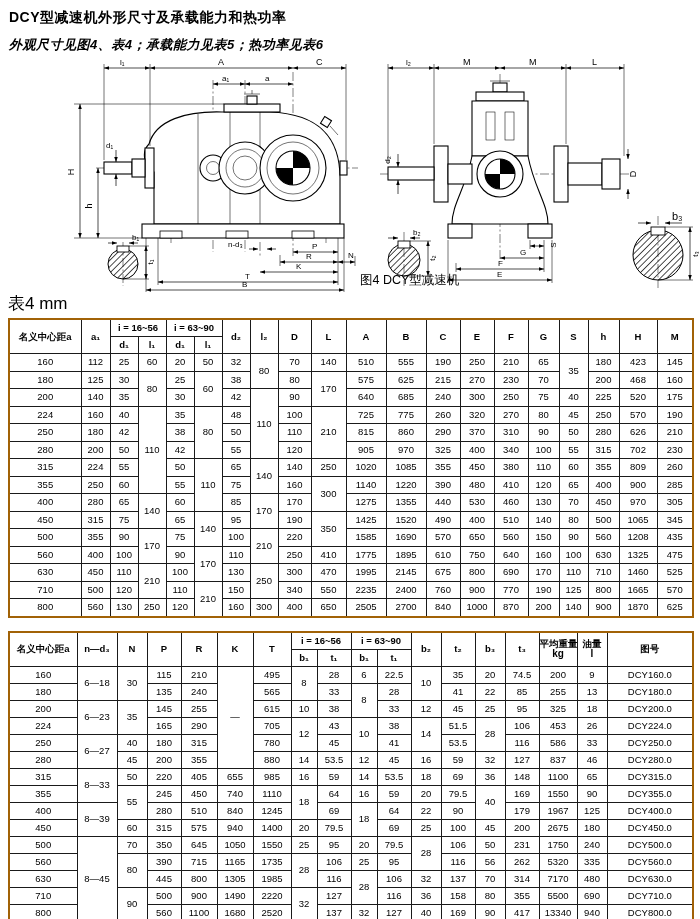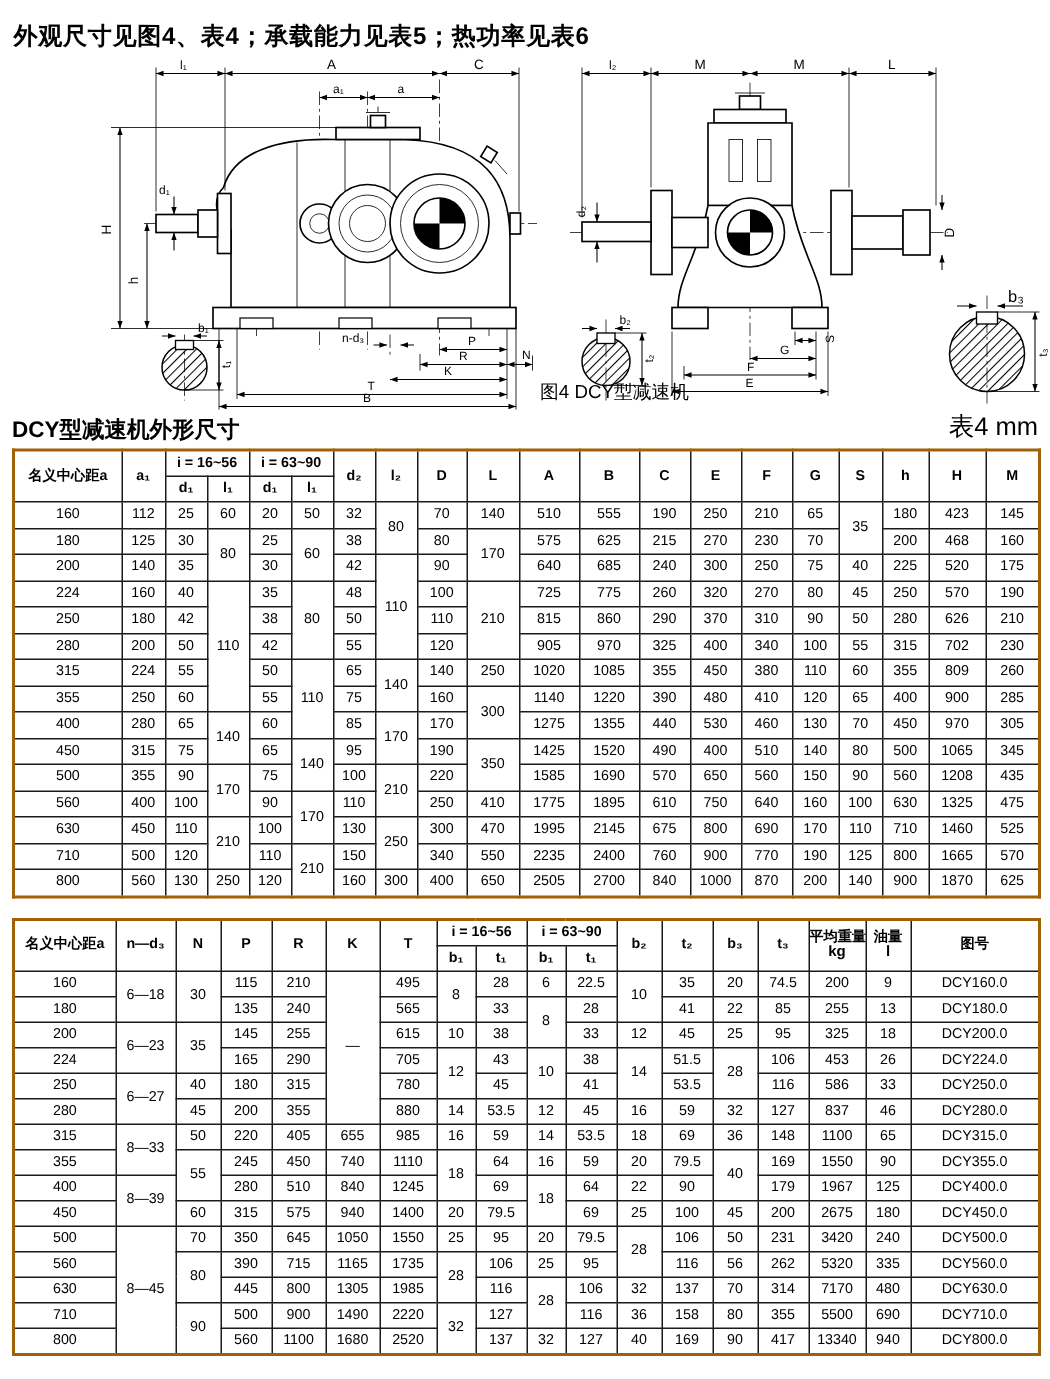--- a/index.html
+++ b/index.html
@@ -1,20 +1,20 @@
 <!DOCTYPE html>
 <html><head>
 <meta charset="utf-8">
 <style>
   html,body{margin:0;padding:0;}
   body{width:700px;height:919px;background:#ffffff;color:#000;
        font-family:"Liberation Sans","DejaVu Sans",sans-serif;overflow:hidden;}
   .page{padding:5px 8px 0 8px;position:relative;}
   .title1{font-size:14px;font-weight:bold;margin:4px 0 0 1px;letter-spacing:.5px;}
-  .title2{font-size:16px;font-weight:bold;margin:9px 0 0 1px;letter-spacing:.5px;}
+  .title2{font-size:13px;font-weight:bold;margin:9px 0 0 1px;letter-spacing:.5px;font-style:italic;}
   .figure{position:relative;height:236px;margin-top:2px;}
   .figure svg{position:absolute;top:0;}
   #svgL{left:0;}
   #svgR{left:352px;}
   .fig-caption{position:absolute;left:352px;top:216px;font-size:12.5px;}
   .t1head{display:flex;justify-content:space-between;align-items:flex-end;margin:0 0 3px 0;}
   .table1-title{font-size:15px;font-weight:bold;}
   .unit{font-size:17px;}
   table{border-collapse:collapse;table-layout:fixed;width:684px;border:2px solid #a16207;}
   th,td{border:1px solid #1a1a1a;text-align:center;vertical-align:middle;
@@ -31,20 +31,21 @@
   .out{stroke:#000;stroke-width:1.1;fill:#fff;}
   .thin{stroke:#000;stroke-width:0.55;fill:none;}
   .dim{stroke:#000;stroke-width:0.7;fill:none;}
   .cl{stroke:#000;stroke-width:0.5;stroke-dasharray:9 2.5 2 2.5;fill:none;}
 </style>
 </head>
 <body>
 
 <div class="page">
 
+  <div class="title1">DCY型减速机外形尺寸及承载能力和热功率</div>
   <div class="title2">外观尺寸见图4、表4；承载能力见表5；热功率见表6</div>
 
   <div class="figure">
 
     <svg id="svgL" width="352" height="236" viewBox="0 0 352 236">
       <defs>
         <marker id="arL" viewBox="0 0 10 10" refX="9" refY="5" markerWidth="8" markerHeight="8" orient="auto-start-reverse">
           <path d="M0,1.8 L9,5 L0,8.2 z" fill="#000"></path>
         </marker>
         <pattern id="htL" width="4.5" height="4.5" patternTransform="rotate(45)" patternUnits="userSpaceOnUse">
@@ -261,21 +262,20 @@
         <line class="thin" x1="298" y1="224" x2="333" y2="224"></line>
         <line class="dim" x1="330" y1="171" x2="330" y2="224" marker-start="url(#arR)" marker-end="url(#arR)"></line>
         <text class="sm" x="338" y="198" transform="rotate(-90 338 198)" text-anchor="middle">t₃</text>
       </g>
     </svg>
 
     <div class="fig-caption">图4 DCY型减速机</div>
   </div>
 
   <div class="t1head">
-    <div class="table1-title">DCY型减速机外形尺寸</div>
     <div class="unit">表4  mm</div>
   </div>
 
   <table id="table1">
     <colgroup>
       <col style="width:72px">
         <col style="width:29px">
         <col style="width:28px">
         <col style="width:28px">
       <col style="width:28px">
@@ -861,21 +861,21 @@
           <td>1050</td>
           <td>1550</td>
           <td>25</td>
           <td>95</td>
           <td>20</td>
           <td>79.5</td>
           <td rowspan="2">28</td>
           <td>106</td>
           <td>50</td>
           <td>231</td>
-          <td>3420</td>
+          <td>1750</td>
           <td>240</td>
           <td>DCY500.0</td>
         </tr>
         <tr>
           <td>560</td>
           <td rowspan="2">80</td>
           <td>390</td>
           <td>715</td>
           <td>1165</td>
           <td>1735</td>

